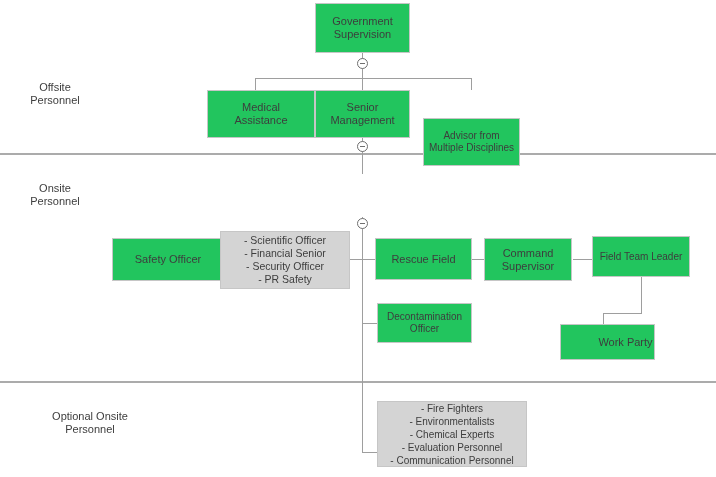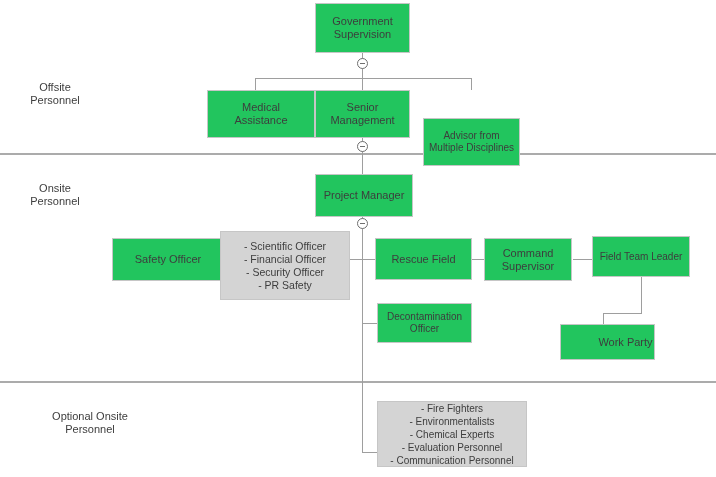--- a/index.html
+++ b/index.html
@@ -69,29 +69,26 @@
   <div class="node" style="left:207px;top:90px;width:108px;height:48px;">
     <span class="pad">Medical Assistance</span>
   </div>
   <div class="node" style="left:315px;top:90px;width:95px;height:48px;">
     <span class="pad">Senior Management</span>
   </div>
   <div class="node small" style="left:423px;top:90px;width:97px;height:48px;margin-top:28px;">
     <span class="pad" style="padding:0 4px;">Advisor from Multiple Disciplines</span>
   </div>
 
-  <div class="node" style="left:315px;top:174px;width:98px;height:43px;">
-    <span>Project Manager</span>
-  </div>
   <div class="node" style="left:112px;top:238px;width:112px;height:43px;">
     <span>Safety Officer</span>
   </div>
-  <div class="list-node" style="left:220px;top:231px;width:130px;height:69px;">
+  <div class="list-node" style="left:220px;top:231px;width:130px;height:58px;">
     <div class="line">- Scientific Officer</div>
-    <div class="line">- Financial Officer</div>
+    <div class="line">- Financial Senior</div>
     <div class="line">- Security Officer</div>
     <div class="line">- PR Safety</div>
   </div>
   <div class="node" style="left:375px;top:238px;width:97px;height:42px;">
     <span>Rescue Field</span>
   </div>
   <div class="node" style="left:484px;top:238px;width:88px;height:43px;">
     <span class="pad">Command Supervisor</span>
   </div>
   <div class="node small" style="left:592px;top:236px;width:98px;height:41px;">

